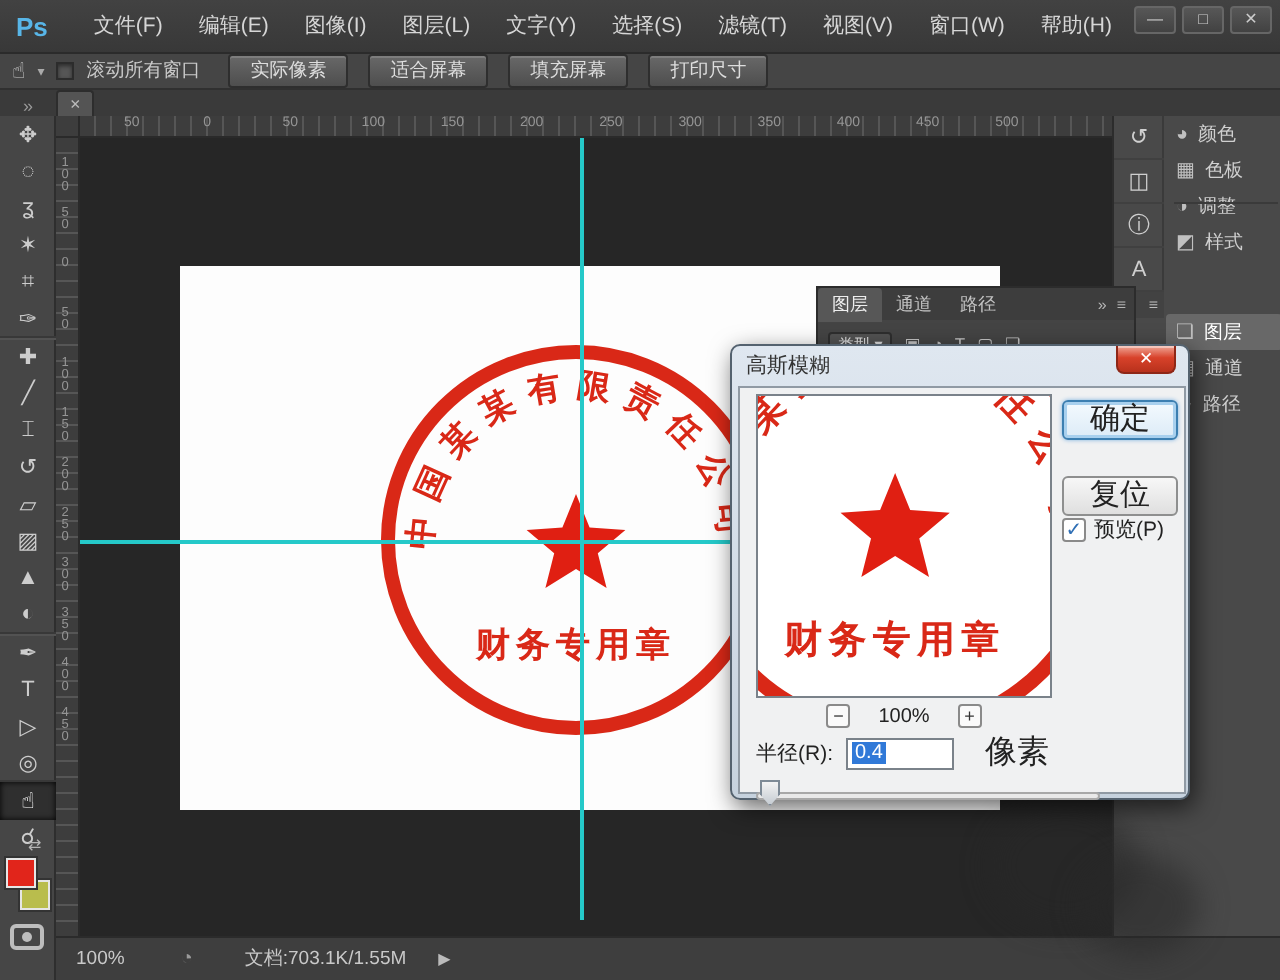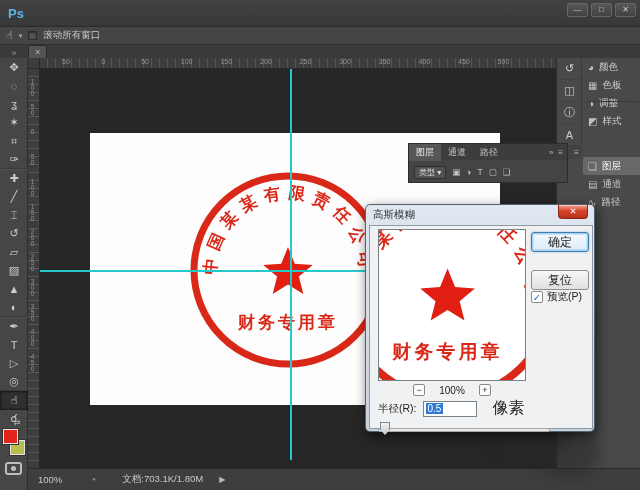--- a/index.html
+++ b/index.html
@@ -79,30 +79,30 @@
   .dock-list { position:absolute; left:26px; top:0; width:58px; }
   .dock-item { display:flex; align-items:center; gap:5px; height:18px; color:#cfcfcf; font-size:9.5px; padding-left:5px; }
   .dock-item .dk-glyph { font-size:10px; color:#c0c0c0; }
   .dock-item.active { background:#686868; color:#fff; border-radius:2px; }
   .dock-sep { height:1px; background:#3a3a3a; margin:3px 4px; }
   .dock-list-bottom { position:absolute; left:26px; top:99px; width:58px; }
 
   
   .dialog { position:absolute; left:365px; top:172px; width:230px; height:228px; z-index:20;
     background:linear-gradient(#dfe7f0,#c6d2de); border:1px solid #54626f; border-radius:5px;
-    box-shadow:2px 4px 12px rgba(0,0,0,.6);margin-top:32px; }
+    box-shadow:2px 4px 12px rgba(0,0,0,.6); }
   .dlg-title { height:19px; display:flex; align-items:center; padding-left:7px; color:#333; font-size:10.5px; }
   .dlg-close { position:absolute; right:6px; top:0; width:30px; height:14px; background:linear-gradient(#f0a898,#d8422a 45%,#b8311c); border:1px solid #8e2717; border-top:none; border-radius:0 0 4px 4px; color:#fff; font-size:8.5px; text-align:center; line-height:13px; box-shadow:inset 0 1px 0 rgba(255,255,255,.4); }
   .dlg-body { position:absolute; left:3px; top:20px; width:224px; height:204px; background:#f0f1f2; border:1px solid #909aa4; }
   .dlg-preview { position:absolute; left:8px; top:3px; width:148px; height:152px; border:1px solid #7a828a; background:#fff; overflow:hidden; }
   .dlg-preview svg { width:146px; height:150px; display:block; }
   .dlg-zoomrow { position:absolute; left:8px; top:158px; width:148px; display:flex; align-items:center; justify-content:center; gap:14px; }
   .zoom-btn { width:12px; height:12px; border:1px solid #8a8a8a; background:#fafafa; color:#333; font-size:9px; line-height:10px; text-align:center; border-radius:2px; }
   .zoom-val { color:#222; font-size:10px; }
-  .dlg-btn { position:absolute; left:161px; width:58px; height:20px; background:linear-gradient(#f7f7f7,#dfdfdf); border:1px solid #8e8f8f; border-radius:3px; color:#222; font-size:12px; text-align:center; line-height:18px; }
+  .dlg-btn { position:absolute; left:161px; width:58px; height:20px; background:linear-gradient(#f7f7f7,#dfdfdf); border:1px solid #8e8f8f; border-radius:3px; color:#222; font-size:15px; text-align:center; line-height:18px; }
   .dlg-btn.ok { top:6px; border:1px solid #3c7fb1; box-shadow:0 0 0 1.5px #a8d0ee inset, 0 0 2px #7db2e0; background:linear-gradient(#f4fafe,#dcebf7); }
   .dlg-btn.reset { top:44px; }
   .dlg-checkrow { position:absolute; left:161px; top:64px; display:flex; align-items:center; gap:4px; }
   .checkbox { width:12px; height:12px; background:#fff; border:1px solid #8a8a8a; border-radius:2px; color:#2f6fb5; font-size:10px; line-height:11px; text-align:center; font-weight:bold; }
   .check-label { color:#222; font-size:10.5px; }
   .dlg-radiusrow { position:absolute; left:8px; top:172px; display:flex; align-items:center; gap:6px; }
   .radius-label { color:#222; font-size:10.5px; }
   .radius-input { width:54px; height:16px; background:#fff; border:1px solid #7a828a; font-size:10px; display:flex; align-items:center; padding-left:2px; }
   .radius-input .sel { background:#3079d8; color:#fff; padding:0 2px; }
   .unit-label { color:#222; font-size:16px; margin-left:10px; }
@@ -119,32 +119,52 @@
 
   .smudge { position:absolute; border-radius:50%; filter:blur(7px); background:rgba(40,40,40,.55); z-index:7; }
 </style>
 </head>
 <body>
 
 <div id="app">
 
   <div class="titlebar">
     <span class="ps-logo">Ps</span>
+    <div class="menu">
+
+    <span class="menu-item">文件(F)</span>
+        <span class="menu-item">编辑(E)</span>
+        <span class="menu-item">图像(I)</span>
+        <span class="menu-item">图层(L)</span>
+        <span class="menu-item">文字(Y)</span>
+        <span class="menu-item">选择(S)</span>
+        <span class="menu-item">滤镜(T)</span>
+        <span class="menu-item">视图(V)</span>
+        <span class="menu-item">窗口(W)</span>
+        <span class="menu-item">帮助(H)</span>
+      </div>
     <div class="win-controls">
       <span class="win-btn">—</span>
       <span class="win-btn">□</span>
       <span class="win-btn">✕</span>
     </div>
   </div>
 
   <div class="optionsbar">
     <span class="opt-tool">☝</span>
     <span class="opt-caret">▾</span>
     <span class="opt-check"></span>
     <span class="opt-label">滚动所有窗口</span>
+    <div style="display:flex;gap:10px;">
+
+    <button class="opt-btn">实际像素</button>
+        <button class="opt-btn">适合屏幕</button>
+        <button class="opt-btn">填充屏幕</button>
+        <button class="opt-btn">打印尺寸</button>
+      </div>
   </div>
 
   <div class="tabbar">
     <span class="tab-chevrons">»</span>
     <div class="doc-tab">
       <span class="close-x">×</span>
     </div>
   </div>
 
   <div class="toolbar">
@@ -373,31 +393,31 @@
       </div>
       <div class="dlg-btn ok">确定</div>
       <div class="dlg-btn reset">复位</div>
       <div class="dlg-checkrow">
         <span class="checkbox">✓</span>
         <span class="check-label">预览(P)</span>
       </div>
       <div class="dlg-radiusrow">
         <span class="radius-label">半径(R):</span>
         <span class="radius-input">
-            <span class="sel">0.5</span>
+            <span class="sel">0.4</span>
           </span>
         <span class="unit-label">像素</span>
       </div>
       <div class="dlg-slider">
         <div class="slider-groove"></div>
         <div class="slider-thumb"></div>
       </div>
     </div>
   </div>
 
   <div class="statusbar">
     <span class="sb-zoom">100%</span>
     <span class="sb-icon">◔</span>
-    <span class="sb-doc">文档:703.1K/1.80M</span>
+    <span class="sb-doc">文档:703.1K/1.55M</span>
     <span class="sb-flyout">▶</span>
   </div>
 
 </div>
 
 </body></html>

